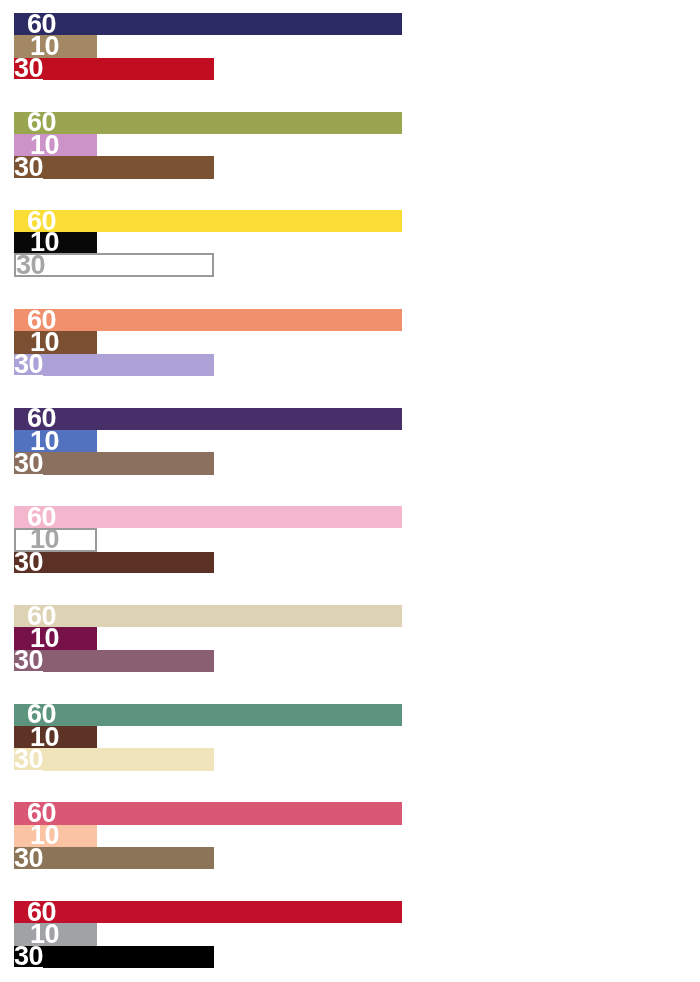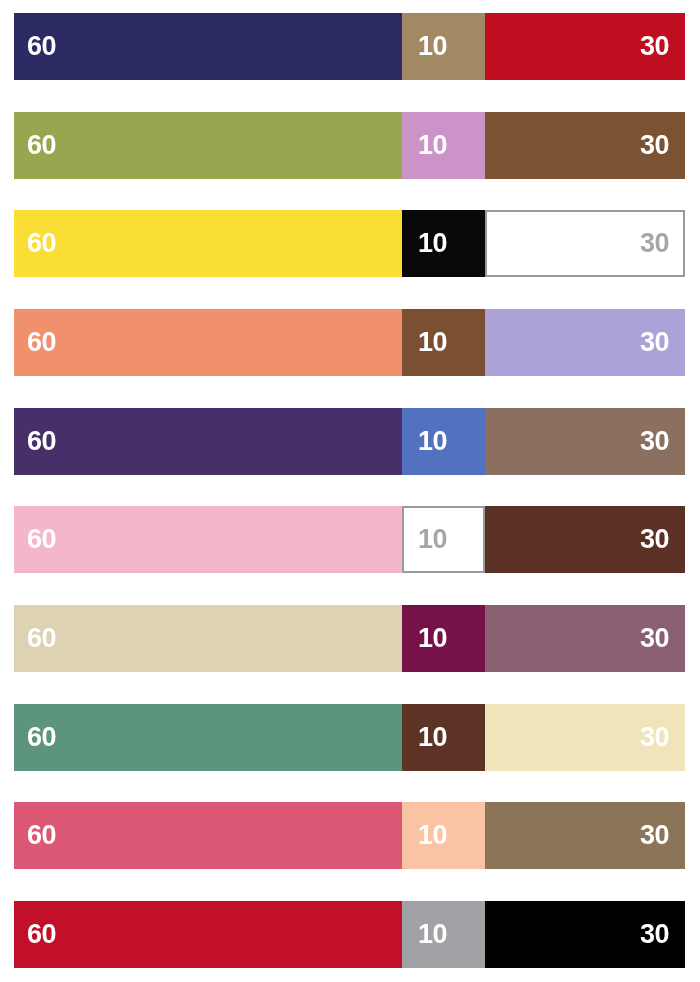--- a/index.html
+++ b/index.html
@@ -20,21 +20,21 @@
     height: 982px;
     background: #ffffff;
     box-sizing: border-box;
     padding: 13px 15px 14px 14px;
     display: flex;
     flex-direction: column;
     justify-content: space-between;
   }
   .palette-row {
     display: flex;
-    flex-direction: row;
+    flex-direction: column;
     width: 671px;
     height: 67px;
     box-sizing: border-box;
   }
   .swatch {
     position: relative;
     height: 67px;
     box-sizing: border-box;
     display: flex;
     align-items: center;
@@ -50,22 +50,23 @@
     text-align: left;
     width: 100%;
   }
   .swatch.seg-10 .swatch-label {
     padding-left: 16px;
     text-align: left;
     width: 100%;
   }
   .swatch.seg-30 .swatch-label {
     padding-right: 16px;
-    text-align: right;
+    text-align: left;
     width: 100%;
+    text-decoration: underline;
   }
   .swatch-label {
     font-family: "Liberation Sans", "DejaVu Sans", sans-serif;
     font-weight: bold;
     font-size: 27px;
     line-height: 1;
     letter-spacing: -0.5px;
     color: #ffffff;
     user-select: none;
     white-space: nowrap;

